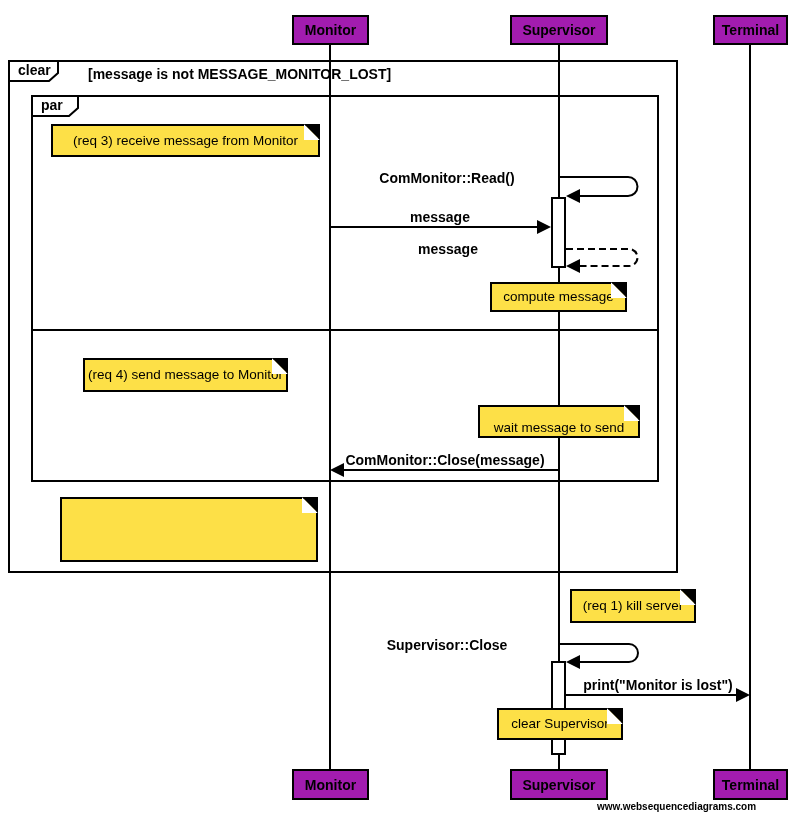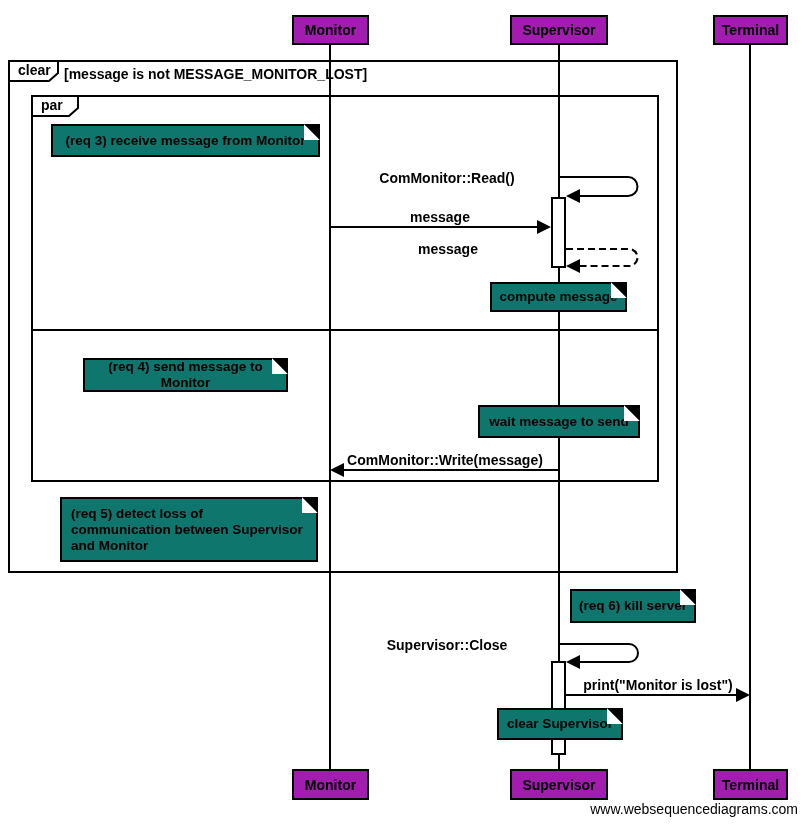--- a/index.html
+++ b/index.html
@@ -34,24 +34,24 @@
   }
   .pentagon{
     position:absolute;z-index:5;
   }
   .pentagon .ptext{
     position:absolute;left:10px;top:2px;
     font-weight:bold;font-size:14px;
   }
   .note{
     position:absolute;
-    background:#0f766e;
+    background:#fde047;
     border:2px solid #000;
     box-sizing:border-box;
-    font-weight:bold;font-size:13.5px;
+    font-weight:normal;font-size:13.5px;
     display:flex;align-items:center;justify-content:center;
     text-align:center;
     z-index:6;
     white-space:pre-line;
     line-height:16px;
   }
   .note.left-align{
     justify-content:flex-start;text-align:left;padding-left:9px;padding-right:4px;
   }
   .fold{
@@ -66,22 +66,22 @@
   .msg-label{
     position:absolute;
     font-weight:bold;font-size:14px;
     z-index:5;
     white-space:nowrap;
   }
   .msg-label.center{text-align:center;}
   .msg-label.right{text-align:center;}
   .watermark{
     position:absolute;
-    font-size:14px;font-weight:normal;
-    text-align:right;
+    font-size:10px;font-weight:bold;
+    text-align:center;
     z-index:5;
   }
 </style>
 </head>
 <body>
 
 <div id="canvas">
 
   <svg class="layer" width="805" height="825" viewBox="0 0 805 825">
 
@@ -95,21 +95,21 @@
   <div class="frame" style="left:31px;top:95px;width:628px;height:387px;"></div>
   <div class="frame-divider" style="left:31px;top:329px;width:628px;"></div>
 
   <div class="pentagon" style="left:8px;top:60px;width:52px;height:23px;">
     <svg width="52" height="23" viewBox="0 0 52 23">
       <path d="M1,1 L50,1 L50,13 L41,21 L1,21 Z" fill="#fff" stroke="#000" stroke-width="2"></path>
     </svg>
     <span class="ptext">clear</span>
   </div>
 
-  <div class="msg-label" style="left:64px;top:66px;">[message is not MESSAGE_MONITOR_LOST]</div>
+  <div class="msg-label" style="left:88px;top:66px;">[message is not MESSAGE_MONITOR_LOST]</div>
 
   <div class="pentagon" style="left:31px;top:95px;width:49px;height:23px;text-align:center;">
     <svg width="49" height="23" viewBox="0 0 49 23">
       <path d="M1,1 L47,1 L47,13 L38,21 L1,21 Z" fill="#fff" stroke="#000" stroke-width="2"></path>
     </svg>
     <span class="ptext">par</span>
   </div>
 
   <div class="activation" style="left:551px;top:197px;height:71px;"></div>
   <div class="activation" style="left:551px;top:661px;height:94px;"></div>
@@ -169,53 +169,50 @@
         <polygon points="0,0 16,0 16,16" fill="#000"></polygon>
       </svg>
   </div>
   <div class="note" style="left:83px;top:358px;width:205px;height:34px;">
     <span>(req 4) send message to Monitor</span>
     <svg class="fold" viewBox="0 0 16 16">
         <polygon points="0,0 0,16 16,16" fill="#fff"></polygon>
         <polygon points="0,0 16,0 16,16" fill="#000"></polygon>
       </svg>
   </div>
-  <div class="note" style="left:478px;top:405px;width:162px;height:33px;">
+  <div class="note" style="left:478px;top:405px;width:162px;height:33px;align-items:flex-end;">
     <span>wait message to send</span>
     <svg class="fold" viewBox="0 0 16 16">
         <polygon points="0,0 0,16 16,16" fill="#fff"></polygon>
         <polygon points="0,0 16,0 16,16" fill="#000"></polygon>
       </svg>
   </div>
   <div class="note left-align" style="left:60px;top:497px;width:258px;height:65px;">
-    <span>(req 5) detect loss of
-communication between Supervisor
-and Monitor</span>
     <svg class="fold" viewBox="0 0 16 16">
         <polygon points="0,0 0,16 16,16" fill="#fff"></polygon>
         <polygon points="0,0 16,0 16,16" fill="#000"></polygon>
       </svg>
   </div>
   <div class="note" style="left:570px;top:589px;width:126px;height:34px;">
-    <span>(req 6) kill server</span>
+    <span>(req 1) kill server</span>
     <svg class="fold" viewBox="0 0 16 16">
         <polygon points="0,0 0,16 16,16" fill="#fff"></polygon>
         <polygon points="0,0 16,0 16,16" fill="#000"></polygon>
       </svg>
   </div>
   <div class="note" style="left:497px;top:708px;width:126px;height:32px;">
     <span>clear Supervisor</span>
     <svg class="fold" viewBox="0 0 16 16">
         <polygon points="0,0 0,16 16,16" fill="#fff"></polygon>
         <polygon points="0,0 16,0 16,16" fill="#000"></polygon>
       </svg>
   </div>
 
   <div class="msg-label right" style="left:347px;top:170px;width:200px;">ComMonitor::Read()</div>
   <div class="msg-label center" style="left:340px;top:209px;width:200px;">message</div>
   <div class="msg-label right" style="left:348px;top:241px;width:200px;">message</div>
-  <div class="msg-label center" style="left:345px;top:452px;width:200px;">ComMonitor::Write(message)</div>
+  <div class="msg-label center" style="left:345px;top:452px;width:200px;">ComMonitor::Close(message)</div>
   <div class="msg-label right" style="left:347px;top:637px;width:200px;">Supervisor::Close</div>
   <div class="msg-label center" style="left:558px;top:677px;width:200px;">print("Monitor is lost")</div>
 
   <div class="watermark" style="left:555px;top:801px;width:243px;">www.websequencediagrams.com</div>
 
 </div>
 
 </body></html>

